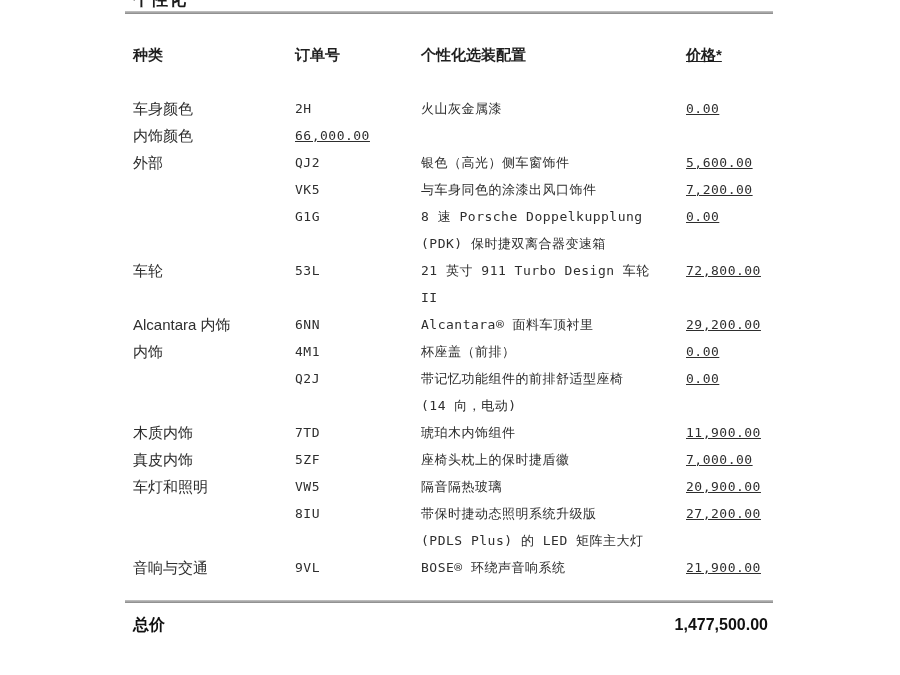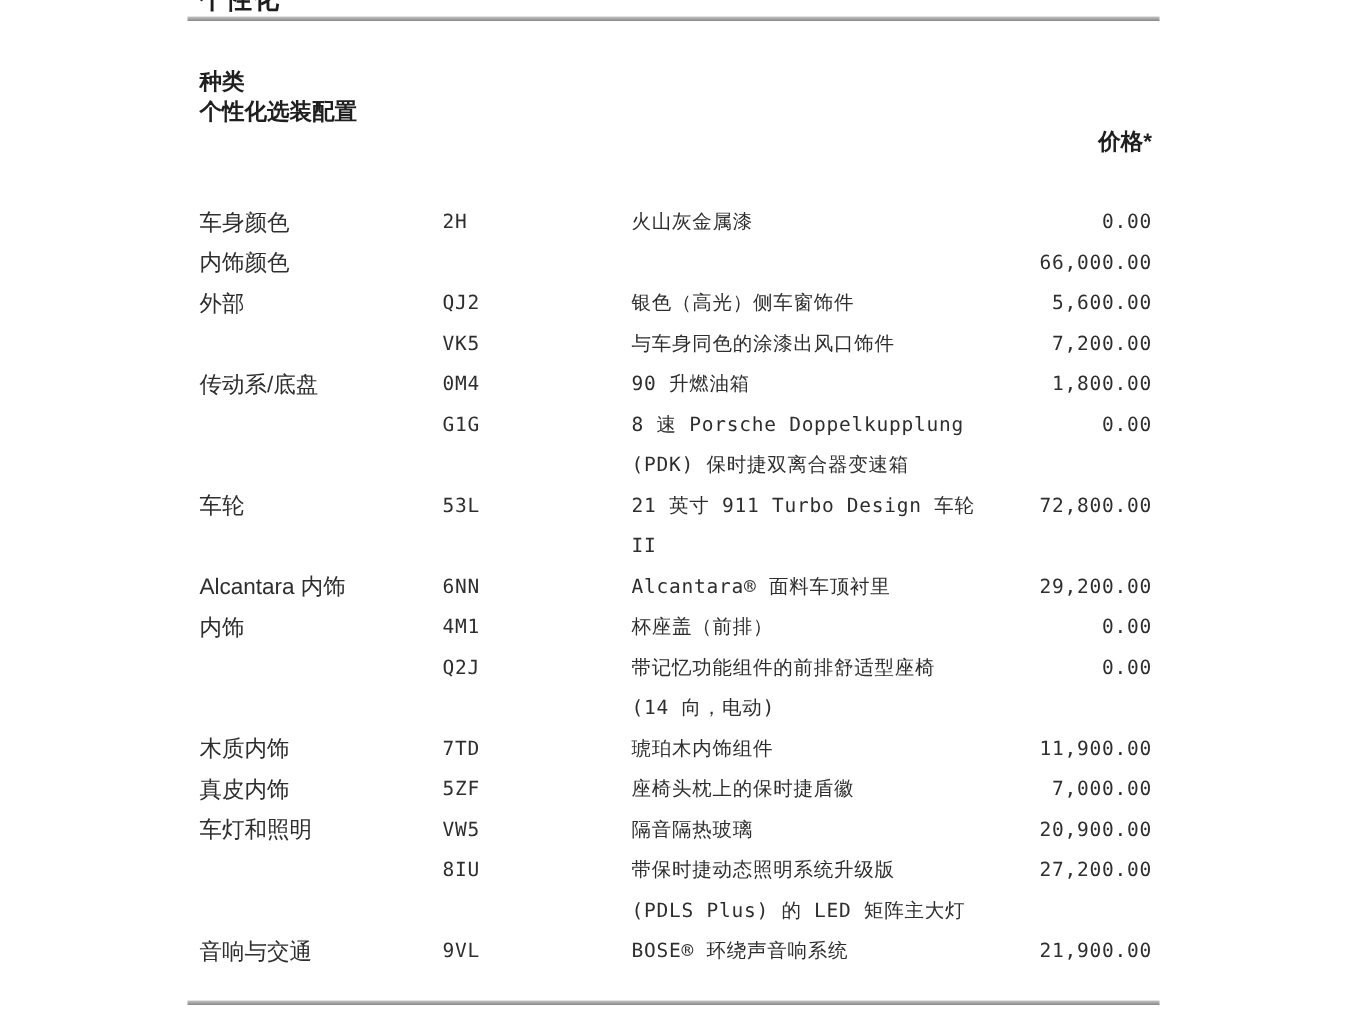--- a/index.html
+++ b/index.html
@@ -15,33 +15,33 @@
     font-weight:bold; font-size:17px; color:#1c1c1c; letter-spacing:1px;
     white-space:nowrap;
   }
 
   .rule { height:3px; background:linear-gradient(#c6c6c6,#878787); }
   .rule-top { margin-top:11px; }
   .rule-mid { margin-top:19px; }
 
   .header-row {
     display:flex; margin-top:31px; padding:0 5px 0 8px;
-    font-weight:bold; font-size:15px; line-height:20px; color:#1f1f1f;flex-direction:column;
+    font-weight:bold; font-size:15px; line-height:20px; color:#1f1f1f;
   }
 
   .rows { margin-top:30px; }
   .row  {
     display:flex; padding:0 5px 0 8px;
     font-size:15px; line-height:27px;
   }
 
   .col-cat    { width:162px; flex:none; }
   .col-code   { width:126px; flex:none; }
   .col-config { width:265px; flex:none; white-space:pre-line; }
-  .col-price  { flex:1; text-align:right; white-space:nowrap; }
+  .col-price  { flex:1; white-space:nowrap;text-decoration:underline; }
 
   .mono { font-family:"DejaVu Sans Mono","Liberation Mono",monospace; font-size:13px; letter-spacing:0.5px; }
 
   .total-row {
     display:flex; align-items:center;
     padding:12px 5px 6px 8px;
     font-weight:bold; font-size:16px; color:#111; line-height:20px;
   }
   .total-row .total-value { flex:1; text-align:right; }
 </style>
@@ -49,20 +49,21 @@
 <body>
 
 <div class="page">
   <div class="doc">
 
     <div class="title">个性化</div>
     <div class="rule rule-top"></div>
 
     <div class="header-row">
       <div class="col-cat">种类</div>
+      <div class="col-code">订单号</div>
       <div class="col-config">个性化选装配置</div>
       <div class="col-price">价格*</div>
     </div>
 
     <div class="rows">
       <div class="row">
         <div class="col-cat">车身颜色</div>
         <div class="col-code mono">2H</div>
         <div class="col-config mono">火山灰金属漆</div>
         <div class="col-price mono">0.00</div>
@@ -75,26 +76,20 @@
         <div class="col-cat">外部</div>
         <div class="col-code mono">QJ2</div>
         <div class="col-config mono">银色（高光）侧车窗饰件</div>
         <div class="col-price mono">5,600.00</div>
       </div>
       <div class="row">
         <div class="col-cat"></div>
         <div class="col-code mono">VK5</div>
         <div class="col-config mono">与车身同色的涂漆出风口饰件</div>
         <div class="col-price mono">7,200.00</div>
-      </div>
-      <div class="row">
-        <div class="col-cat">传动系/底盘</div>
-        <div class="col-code mono">0M4</div>
-        <div class="col-config mono">90 升燃油箱</div>
-        <div class="col-price mono">1,800.00</div>
       </div>
       <div class="row">
         <div class="col-cat"></div>
         <div class="col-code mono">G1G</div>
         <div class="col-config mono">8 速 Porsche Doppelkupplung
 (PDK) 保时捷双离合器变速箱</div>
         <div class="col-price mono">0.00</div>
       </div>
       <div class="row">
         <div class="col-cat">车轮</div>

